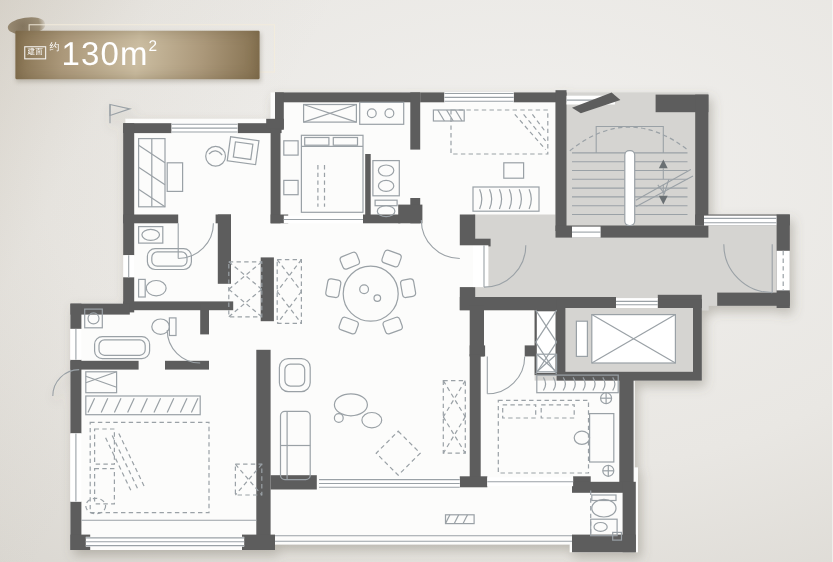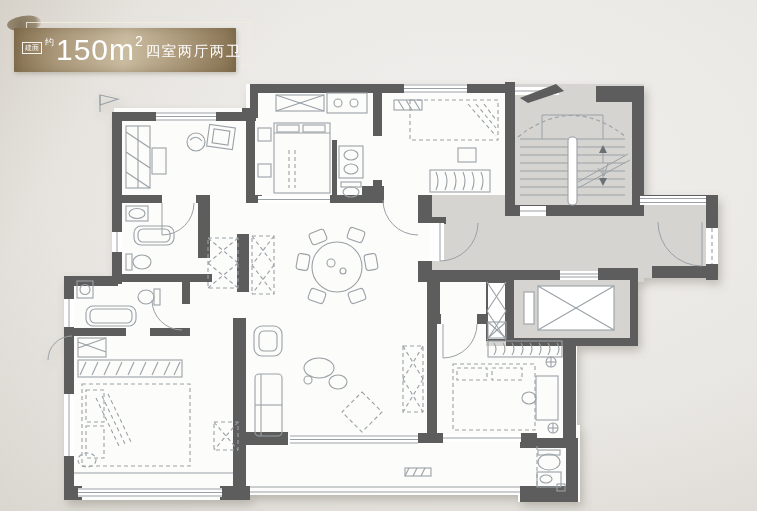--- a/index.html
+++ b/index.html
@@ -48,23 +48,22 @@
 <body>
 
 <div class="stage">
 
   <div class="badge-wrap">
     <div class="badge-blob"></div>
     <div class="badge-frame"></div>
     <div class="badge">
       <span class="bm-box">建面</span>
       <span class="approx">约</span>
-      <span class="area-num">150m</span>
+      <span class="area-num">130m</span>
       <span class="area-exp">2</span>
-      <span class="layout-txt">四室两厅两卫</span>
     </div>
   </div>
 
   <svg width="757" height="511" viewBox="0 0 757 511">
     <defs>
       <filter id="planShadow" x="-10%" y="-10%" width="120%" height="120%">
         <feDropShadow dx="3" dy="5" stdDeviation="5" flood-color="#645e52" flood-opacity="0.33"></feDropShadow>
       </filter>
     </defs>
 

